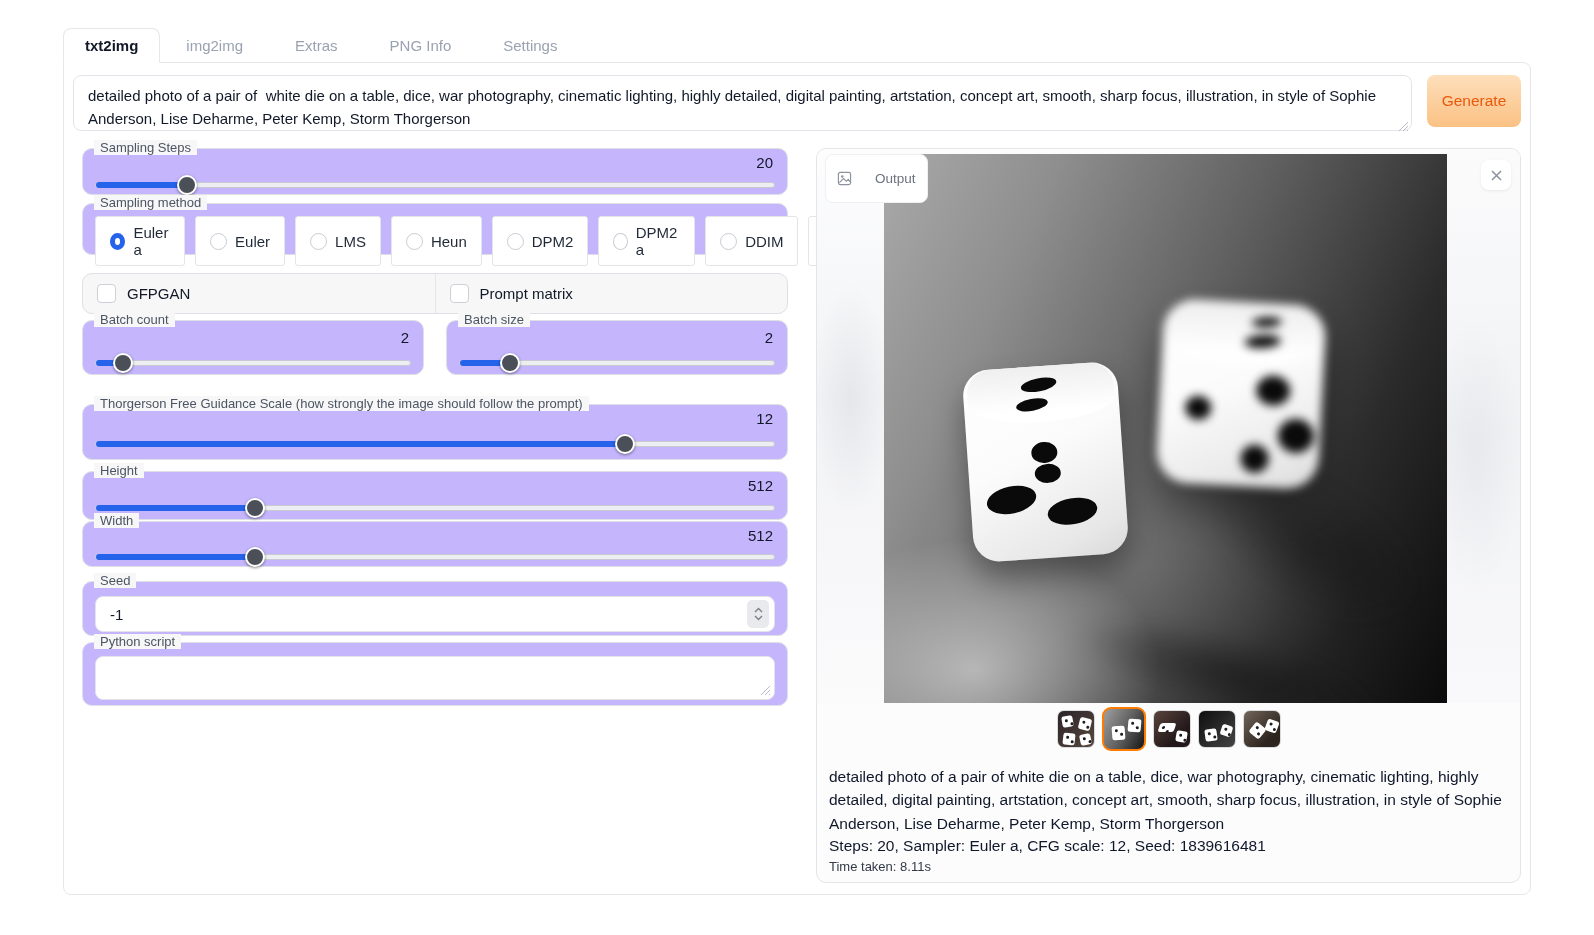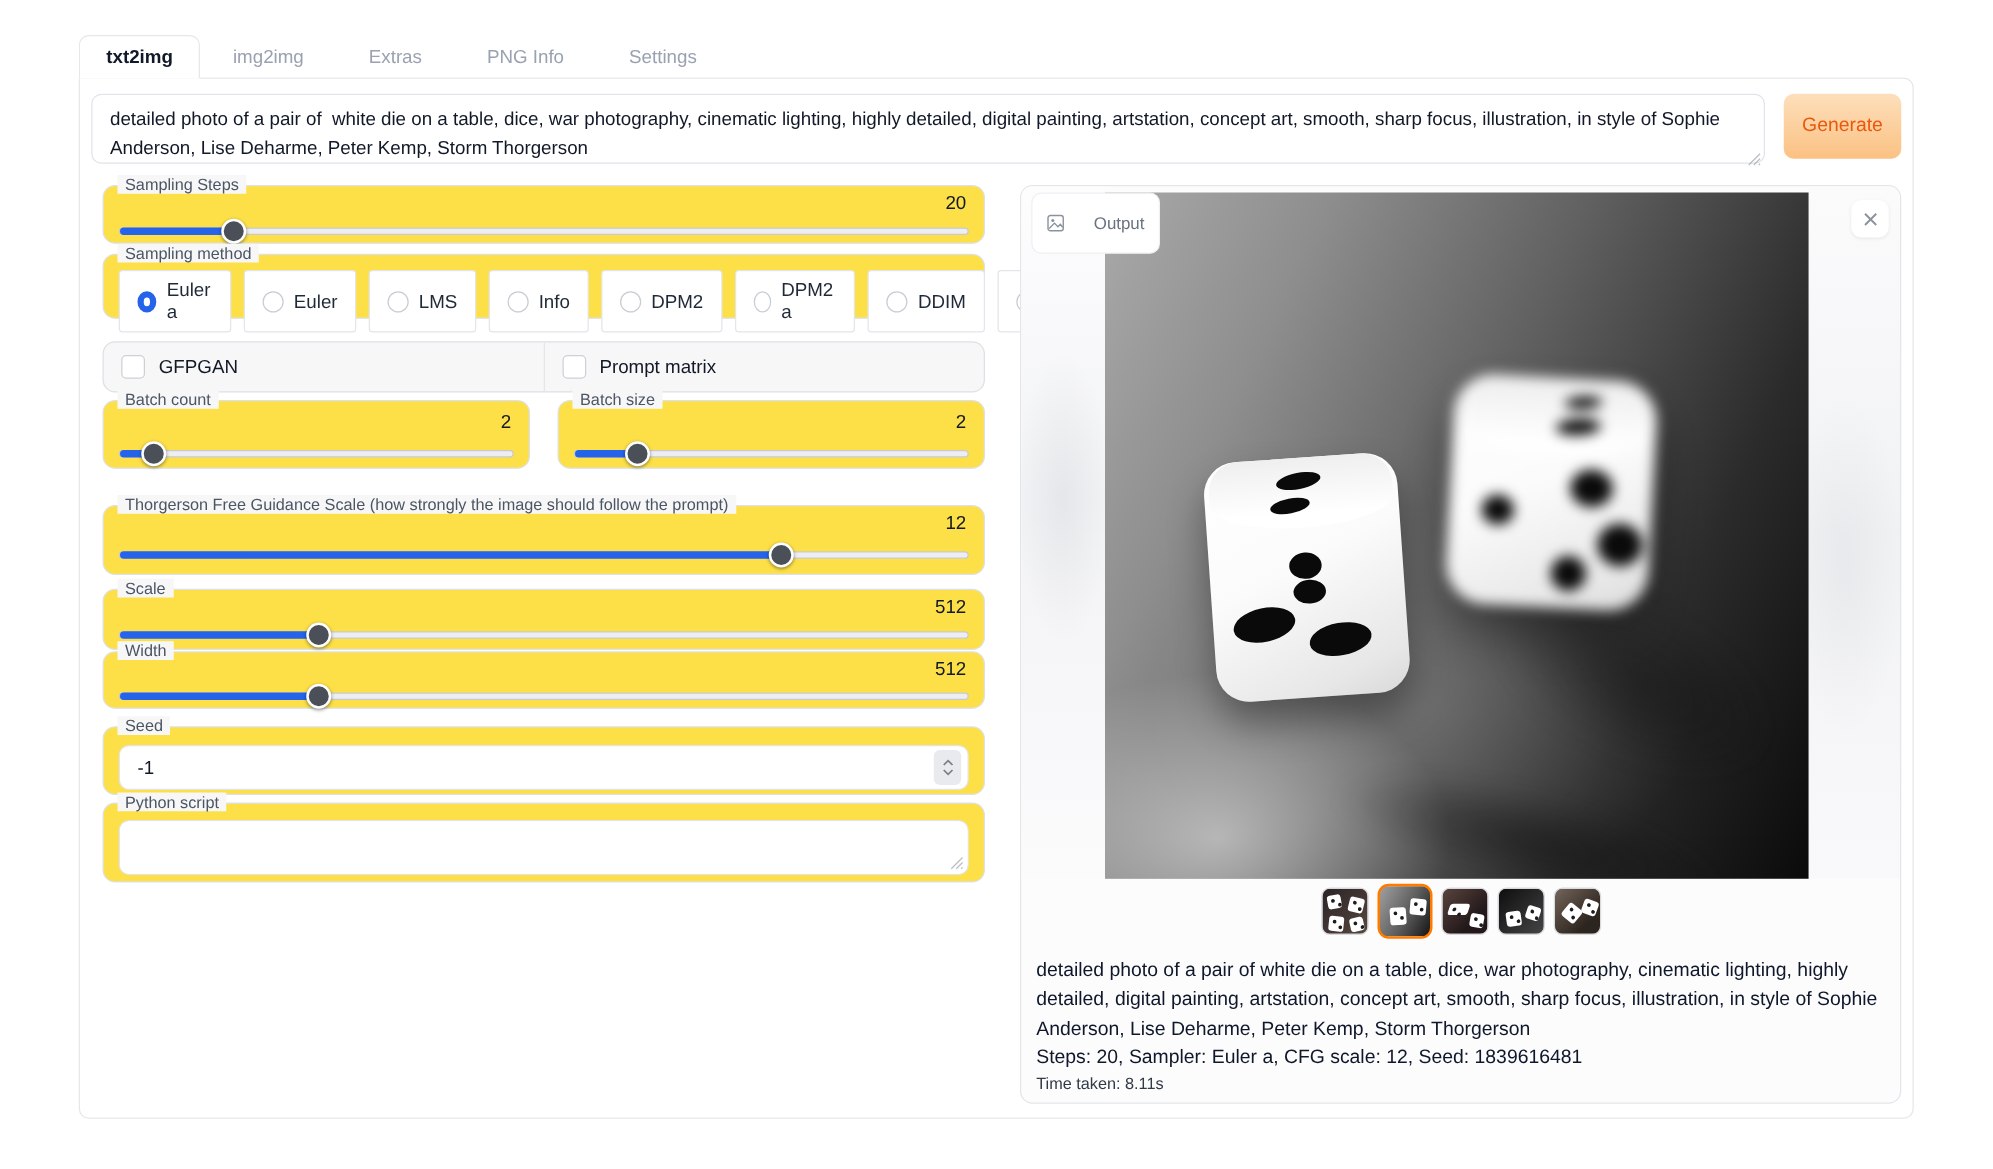--- a/index.html
+++ b/index.html
@@ -24,21 +24,21 @@
             padding:9px 14px; font-family:"Liberation Sans",sans-serif; font-size:15px; line-height:1.5;
             color:#111827; outline:none; overflow:hidden; background:#fff; }
   .resize-grip { position:absolute; right:3px; bottom:3px; pointer-events:none; opacity:.7; }
   .generate-btn { width:94px; height:52px; border:none; border-radius:8px; cursor:pointer;
                   background:linear-gradient(180deg,#fddfbb 0%,#fbc183 100%);
                   color:#ea580c; font-weight:400; font-size:15.5px; font-family:"Liberation Sans",sans-serif; }
 
   
   .left-col { position:absolute; left:18px; top:85px; width:706px; }
 
-  .fs { position:relative; border:1px solid #dde0e5; border-radius:10px; background:#fde047; }
+  .fs { position:relative; border:1px solid #dde0e5; border-radius:10px; background:#c4b5fd; }
   .legend { position:absolute; top:-9px; left:11px; background:#f7f7f8; padding:0 6px;
             font-size:13px; color:#4b5563; white-space:nowrap; }
 
   .slider-value { position:absolute; top:5px; right:14px; font-size:15px; color:#111827; }
   .slider { position:absolute; left:12px; right:12px; height:20px; }
   .track { position:absolute; left:0; right:0; top:7px; height:6px; background:#eceef1;
            border:1px solid #c7cad1; border-radius:4px; }
   .fill  { position:absolute; left:0; top:-1px; bottom:-1px; width:var(--fill,20%);
            background:#2563eb; border-radius:4px; }
   .handle{ position:absolute; top:0; left:var(--fill,20%); transform:translateX(-50%);
@@ -189,21 +189,21 @@
           <label class="chip">
               <span class="radio"></span>
               <span>Euler</span>
             </label>
           <label class="chip">
               <span class="radio"></span>
               <span>LMS</span>
             </label>
           <label class="chip">
               <span class="radio"></span>
-              <span>Info</span>
+              <span>Heun</span>
             </label>
           <label class="chip">
               <span class="radio"></span>
               <span>DPM2</span>
             </label>
           <label class="chip">
               <span class="radio"></span>
               <span>DPM2 a</span>
             </label>
           <label class="chip">
@@ -256,21 +256,21 @@
         <span class="slider-value">12</span>
         <div class="slider" style="--fill: 78%;">
           <div class="track">
               <div class="fill"></div>
             </div>
           <div class="handle"></div>
         </div>
       </div>
 
       <div class="fs fs-h">
-        <span class="legend">Scale</span>
+        <span class="legend">Height</span>
         <span class="slider-value">512</span>
         <div class="slider" style="--fill: 23.5%;">
           <div class="track">
               <div class="fill"></div>
             </div>
           <div class="handle"></div>
         </div>
       </div>
 
       <div class="fs fs-w">

